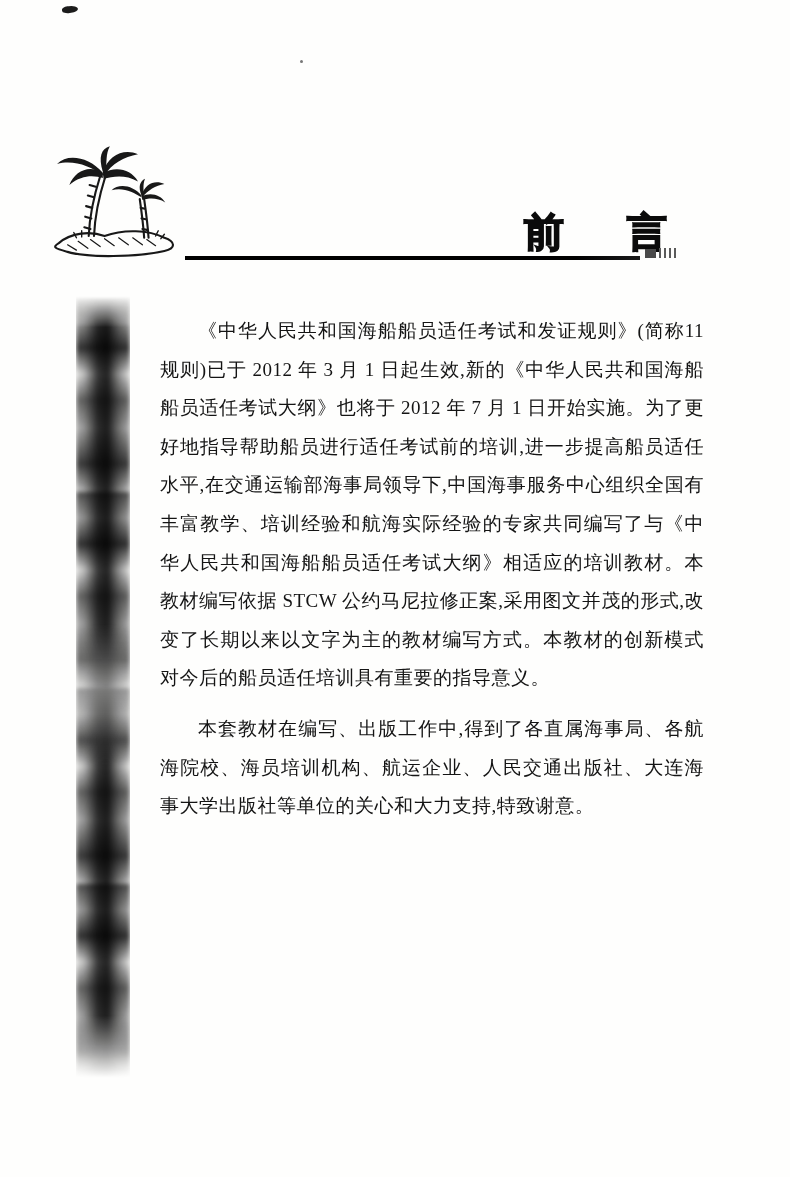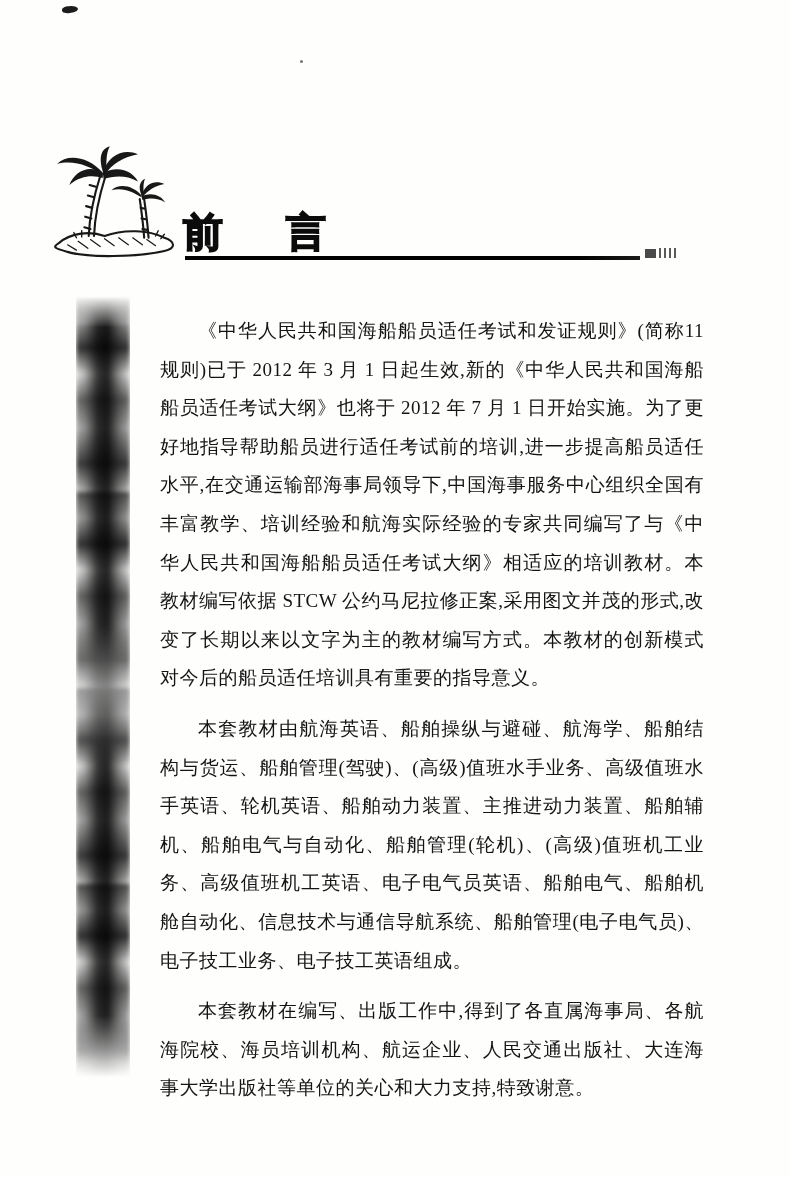--- a/index.html
+++ b/index.html
@@ -59,20 +59,21 @@
 
   
   .palm-illustration {
     position: absolute;
     left: 50px; top: 146px;
   }
   .preface-header {
     position: absolute;
     left: 183px; top: 212px;
     width: 510px;
+    text-align: right;
   }
   .preface-title {
     font-family: "Liberation Sans", "DejaVu Sans", sans-serif;
     font-weight: 900;
     font-size: 40px;
     letter-spacing: 26px;
     color: #0b0b0b;
     -webkit-text-stroke: 1.6px #0b0b0b;
     line-height: 1;
     white-space: nowrap;
@@ -158,18 +159,17 @@
       <div class="blk"></div>
         <div class="bar"></div>
         <div class="bar"></div>
         <div class="bar"></div>
         <div class="bar"></div>
     </div>
   </div>
 
   <div class="content">
     <p>《中华人民共和国海船船员适任考试和发证规则》(简称11 规则)已于 2012 年 3 月 1 日起生效,新的《中华人民共和国海船船员适任考试大纲》也将于 2012 年 7 月 1 日开始实施。为了更好地指导帮助船员进行适任考试前的培训,进一步提高船员适任水平,在交通运输部海事局领导下,中国海事服务中心组织全国有丰富教学、培训经验和航海实际经验的专家共同编写了与《中华人民共和国海船船员适任考试大纲》相适应的培训教材。本教材编写依据 STCW 公约马尼拉修正案,采用图文并茂的形式,改变了长期以来以文字为主的教材编写方式。本教材的创新模式对今后的船员适任培训具有重要的指导意义。</p>
-    <p>本套教材由航海英语、船舶操纵与避碰、航海学、船舶结构与货运、船舶管理(驾驶)、(高级)值班水手业务、高级值班水手英语、轮机英语、船舶动力装置、主推进动力装置、船舶辅机、船舶电气与自动化、船舶管理(轮机)、(高级)值班机工业务、高级值班机工英语、电子电气员英语、船舶电气、船舶机舱自动化、信息技术与通信导航系统、船舶管理(电子电气员)、电子技工业务、电子技工英语组成。</p>
     <p>本套教材在编写、出版工作中,得到了各直属海事局、各航海院校、海员培训机构、航运企业、人民交通出版社、大连海事大学出版社等单位的关心和大力支持,特致谢意。</p>
 
   </div>
 
 </div>
 
 </body></html>

